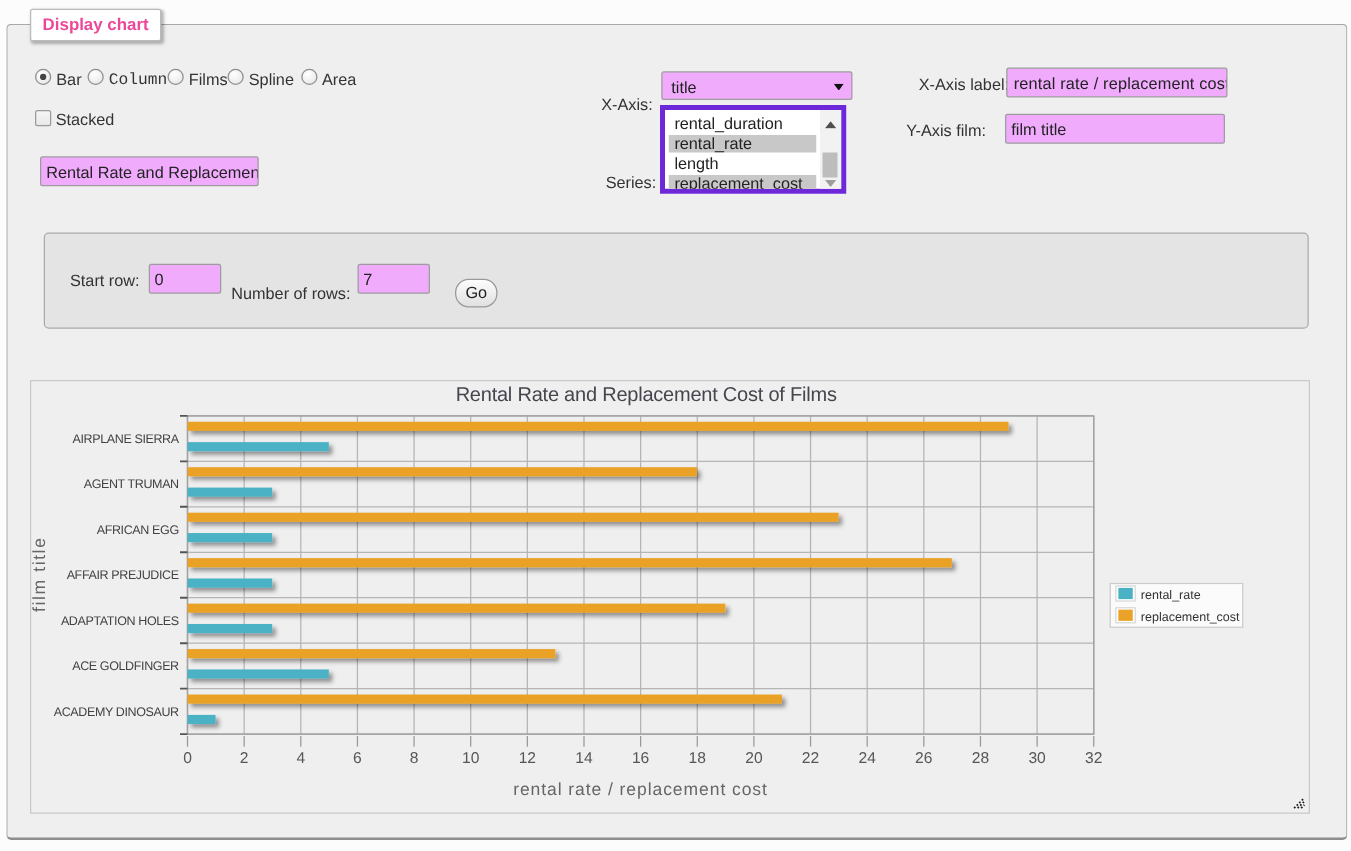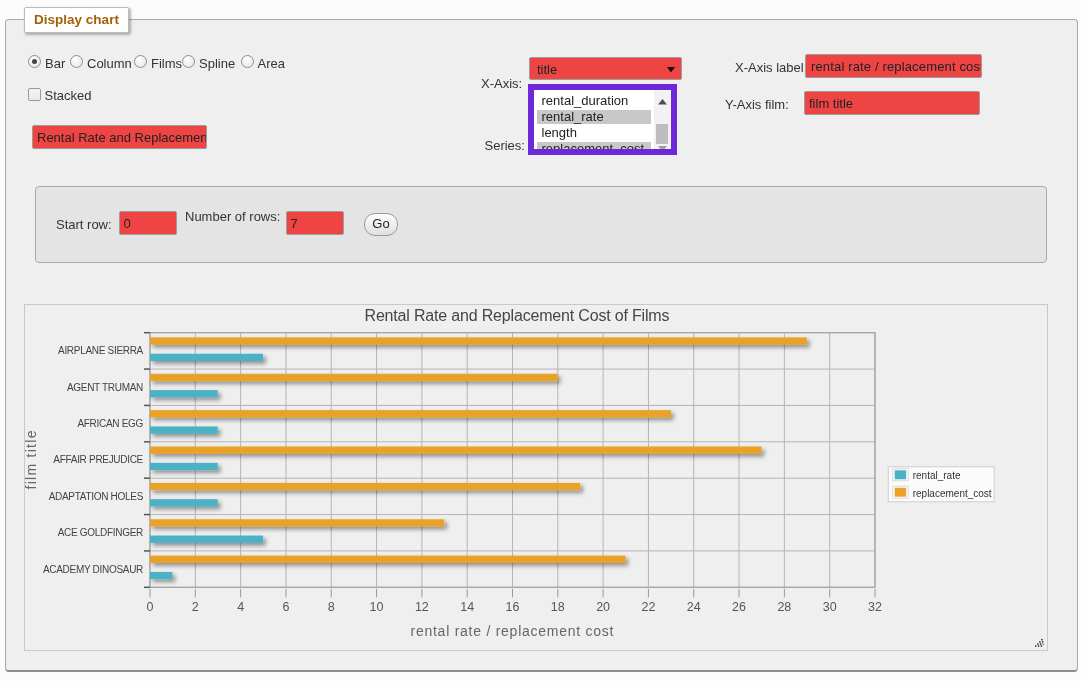--- a/index.html
+++ b/index.html
@@ -2,71 +2,71 @@
 <html><head>
 <meta charset="utf-8">
 <style>
   * { margin:0; padding:0; box-sizing:border-box; }
   html,body { width:1081px; height:681px; background:#fcfcfc; font-family:"Liberation Sans", sans-serif; }
   .abs { position:absolute; }
   .fieldset { left:4.5px; top:19px; width:1073px; height:653px; background:#efefef;
               border:1px solid #a8a8a8; border-bottom:2px solid #8d8d8d; border-radius:4px; }
   .legendbox { left:24px; top:7px; width:105px; height:26px; background:#fff;
                border:1px solid #bbb; border-radius:2px; box-shadow:1.5px 1.5px 2.5px rgba(0,0,0,0.28);
-               font-weight:bold; font-size:13.5px; color:#a16207; text-align:center; line-height:24px; }
+               font-weight:bold; font-size:13.5px; color:#ec4899; text-align:center; line-height:24px; }
   .lab { font-size:13px; color:#333; white-space:nowrap; line-height:15px; }
-  .inp { background:#ef4444; border:1px solid #9d9d9d; border-radius:2px; font-size:13px; color:#222; padding:0 4px;
+  .inp { background:#f0abfc; border:1px solid #9d9d9d; border-radius:2px; font-size:13px; color:#222; padding:0 4px;
           line-height:23px; overflow:hidden; white-space:nowrap; }
   .radio { width:13px; height:13px; border-radius:50%; border:1px solid #8e8e8e;
             background:radial-gradient(circle at 38% 30%, #ffffff 0%, #ececec 70%, #dcdcdc 100%); }
   .radio.sel::after { content:""; position:absolute; left:3px; top:3px; width:5px; height:5px;
             border-radius:50%; background:#444; }
   .chk { width:13px; height:13px; border:1px solid #9a9a9a; border-radius:2px;
           background:linear-gradient(#f5f5f5, #e9e9e9); }
   .panel { left:35px; top:186px; width:1012px; height:76.5px; background:#e4e4e4;
             border:1px solid #aaa; border-radius:4px; }
-  .gobtn { left:364px; top:213px; width:34px; height:22.5px; border:1px solid #999; border-radius:11px;
+  .gobtn { left:364px; top:223px; width:34px; height:22.5px; border:1px solid #999; border-radius:11px;
             background:linear-gradient(#fdfdfd, #e0e0e0); font-size:13px; color:#222;
             text-align:center; line-height:20px; }
   .chart { left:24px; top:304px; width:1024px; height:347px; background:#efefef;
             border:1px solid #c9c9c9; }
   .sel-item { height:14.5px; font-size:13px; color:#222; padding:0 0 0 5px; line-height:14.5px;
                margin:0 20px 1.5px 3px; }
   .sel-item.on { background:#c8c8c8; }
 </style>
 </head>
 <body>
 <div class="abs fieldset"></div>
 <div class="abs legendbox">Display chart</div>
 
 <div class="abs radio sel" style="left:28px; top:55px;"></div>
 <div class="abs lab" style="left:45px; top:55.5px;">Bar</div>
 <div class="abs radio" style="left:70px; top:55px;"></div>
-<div class="abs lab" style="left:87px; top:55.5px;">Column</div>
+<div class="abs lab" style="left:87px; top:55.5px;font-family:Liberation Mono, monospace;">Column</div>
 <div class="abs radio" style="left:134px; top:55px;"></div>
 <div class="abs lab" style="left:151px; top:55.5px;">Films</div>
 <div class="abs radio" style="left:182px; top:55px;"></div>
 <div class="abs lab" style="left:199px; top:55.5px;">Spline</div>
 <div class="abs radio" style="left:241px; top:55px;"></div>
 <div class="abs lab" style="left:257.5px; top:55.5px;">Area</div>
 
 <div class="abs chk" style="left:27.5px; top:88px;"></div>
 <div class="abs lab" style="left:44.5px; top:88px;">Stacked</div>
 
 <div class="abs inp" style="left:32px; top:125px; width:175px; height:24px;">Rental Rate and Replacement Cost of Films</div>
 
 <div class="abs lab" style="left:481px; top:76px;">X-Axis:</div>
 <div class="abs inp" style="left:529px; top:57px; width:153px; height:23px; padding-left:7px;">title
   <svg class="abs" style="right:6px; top:8.5px;" width="8" height="5.5" viewBox="0 0 8 5.5">
       <path d="M0 0 L8 0 L4 5.5 Z" fill="#111"></path>
     </svg>
 </div>
 
 <div class="abs lab" style="left:484.5px; top:138px;">Series:</div>
-<div class="abs" style="left:527.5px; top:84px; width:149px; height:70.5px; background:#fff; border:6px solid #6d28d9; overflow:hidden;">
+<div class="abs" style="left:527.5px; top:84px; width:149px; height:70.5px; background:#fff; border:4px solid #6d28d9; overflow:hidden;">
   <div style="height:3.5px"></div>
   <div class="sel-item">rental_duration</div>
   <div class="sel-item on">rental_rate</div>
   <div class="sel-item">length</div>
   <div class="sel-item on">replacement_cost</div>
 
   <div class="abs" style="right:0; top:0; width:17px; height:68.5px; background:#f2f2f2;">
     <svg class="abs" style="left:4px; top:9px;" width="9" height="5.5" viewBox="0 0 9 5.5">
         <path d="M4.5 0 L9 5.5 L0 5.5 Z" fill="#4f4f4f"></path>
       </svg>
@@ -78,21 +78,21 @@
 </div>
 
 <div class="abs lab" style="left:725px; top:59.5px;margin-left:10px;">X-Axis label:</div>
 <div class="abs inp" style="left:805px; top:54px; width:177px; height:24px; padding:0 5px; letter-spacing:0.15px;">rental rate / replacement cost</div>
 <div class="abs lab" style="left:725px; top:97px;">Y-Axis film:</div>
 <div class="abs inp" style="left:804px; top:91px; width:176px; height:24px;">film title</div>
 
 <div class="abs panel"></div>
 <div class="abs lab" style="left:56px; top:217px;text-align:center;">Start row:</div>
 <div class="abs inp" style="left:118.5px; top:211px; width:58px; height:24px;">0</div>
-<div class="abs lab" style="left:185px; top:209px;">Number of rows:</div>
+<div class="abs lab" style="left:185px; top:227px;">Number of rows:</div>
 <div class="abs inp" style="left:285.5px; top:211px; width:58px; height:24px;">7</div>
 <div class="abs gobtn">Go</div>
 
 <div class="abs chart">
 <svg width="1022" height="345" viewBox="0 0 1022 345" style="display:block">
 <defs>
         <filter id="bsh" x="-20%" y="-60%" width="160%" height="260%">
           <feDropShadow dx="2.8" dy="2.8" stdDeviation="1.9" flood-color="#000" flood-opacity="0.40"></feDropShadow>
         </filter>
       </defs>

